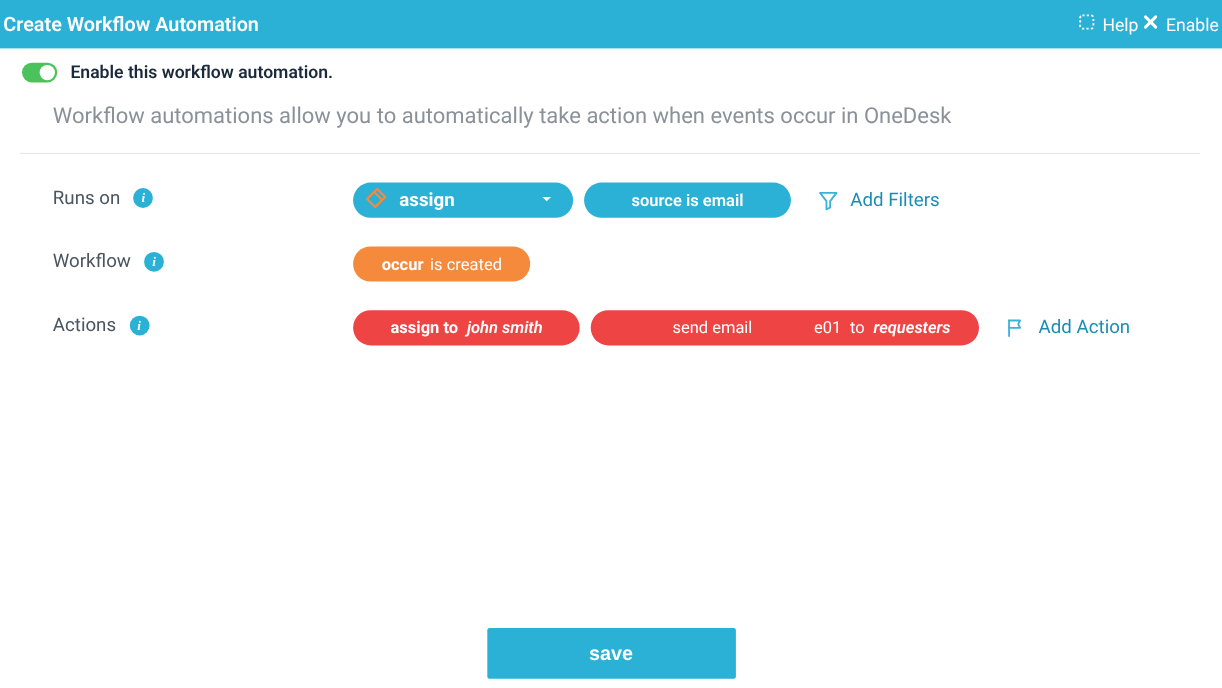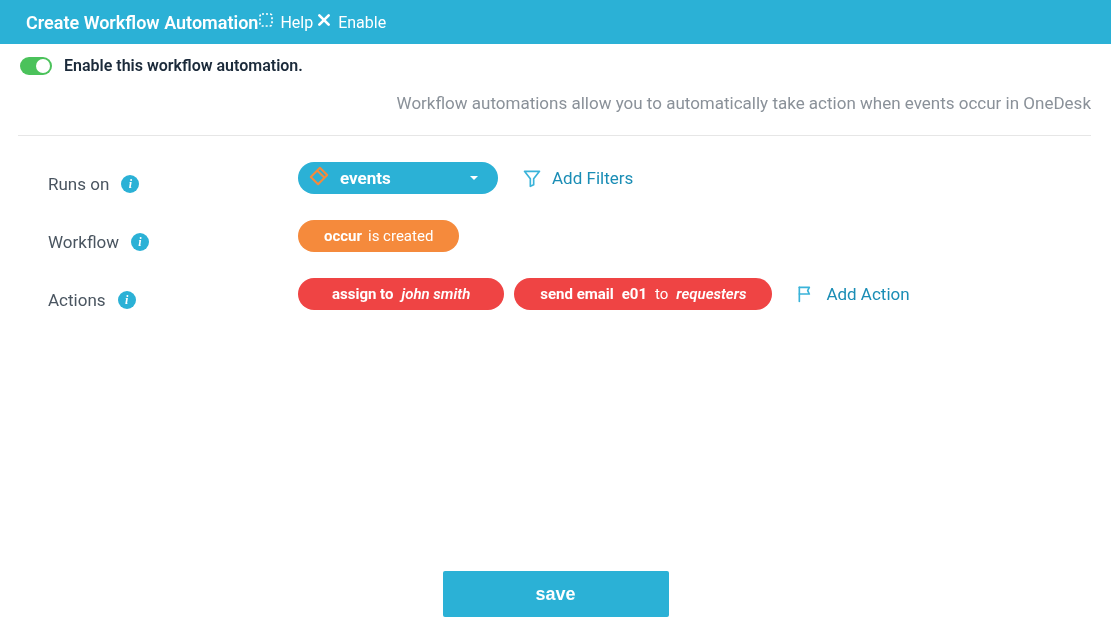--- a/index.html
+++ b/index.html
@@ -9,21 +9,22 @@
     color: #333;
     width: 1111px;
     height: 625px;
     overflow: hidden;
   }
   .header {
     background: #2bb1d6;
     color: #fff;
     display: flex;
     align-items: center;
-    padding: 10px 26px;
+    justify-content: space-between;
+    padding: 10px 3px;
     height: 44px;
   }
   .header-title {
     font-size: 18px;
     font-weight: 600;
   }
   .header-actions {
     display: flex;
     align-items: center;
     gap: 3px;
@@ -63,33 +64,33 @@
     border-radius: 50%;
     background: #fff;
   }
   .toggle-label {
     color: #1b2a3a;
     font-weight: 600;
     font-size: 16px;
   }
   .description {
     color: #8a9199;
-    font-size: 17px;
+    font-size: 20px;
     padding: 0 0 22px 30px;
     border-bottom: 1px solid #e6e6e6;
     margin-bottom: 0;
-    text-align: right;
   }
   .rows {
     padding-top: 26px;
   }
   .row {
     display: flex;
-    align-items: flex-end;
+    align-items: flex-start;
     margin-bottom: 26px;
+    gap: 23px;
   }
   .row-label-wrap {
     width: 280px;
     display: flex;
     align-items: center;
     gap: 12px;
     padding-left: 30px;
     padding-top: 4px;
   }
   .row-label {
@@ -150,21 +151,21 @@
     justify-content: center;
   }
   .pill-trigger {
     padding: 0 26px;
   }
   .pill-trigger .bold { font-weight: 700; margin-right: 6px; }
   .pill-green .ital { font-style: italic; font-weight: 600; }
   .pill-assign { padding: 0 34px; gap: 8px; }
   .pill-assign .bold { font-weight: 700; }
   .pill-email { padding: 0 26px; display: inline-flex; gap: 8px; align-items: center; }
-  .pill-email .bold { font-weight: 700; }
+  .pill-email .bold { font-weight: 400; margin-left: 48px; }
   .link-action {
     display: inline-flex;
     align-items: center;
     gap: 10px;
     color: #1a8db5;
     font-weight: 400;
     font-size: 17px;
     cursor: pointer;
     margin-left: 14px;
   }
@@ -236,26 +237,29 @@
         <span class="info-icon">i</span>
       </div>
       <div class="row-content">
         <div class="pill pill-blue pill-ticket">
           <span class="ticket-svg">
             <svg width="22" height="22" viewBox="0 0 24 24" fill="none" stroke="#f58a3c" stroke-width="2.2" stroke-linejoin="round">
                 <path d="M13 3l8 8-10 10-8-8 10-10z"></path>
                 <path d="M10 6l8 8"></path>
               </svg>
           </span>
-          <span>events</span>
+          <span>assign</span>
           <span class="caret">
             <svg width="12" height="12" viewBox="0 0 24 24" fill="#fff">
                 <path d="M4 8l8 8 8-8z"></path>
               </svg>
           </span>
+        </div>
+        <div class="pill pill-blue pill-source">
+          <span>source is email</span>
         </div>
         <div class="link-action">
           <span class="icon-outline">
             <svg width="20" height="20" viewBox="0 0 24 24" fill="none" stroke="#3ab3d9" stroke-width="2" stroke-linecap="round" stroke-linejoin="round">
                 <polygon points="3 4 21 4 14 13 14 20 10 22 10 13 3 4"></polygon>
               </svg>
           </span>
           <span>Add Filters</span>
         </div>
       </div>

